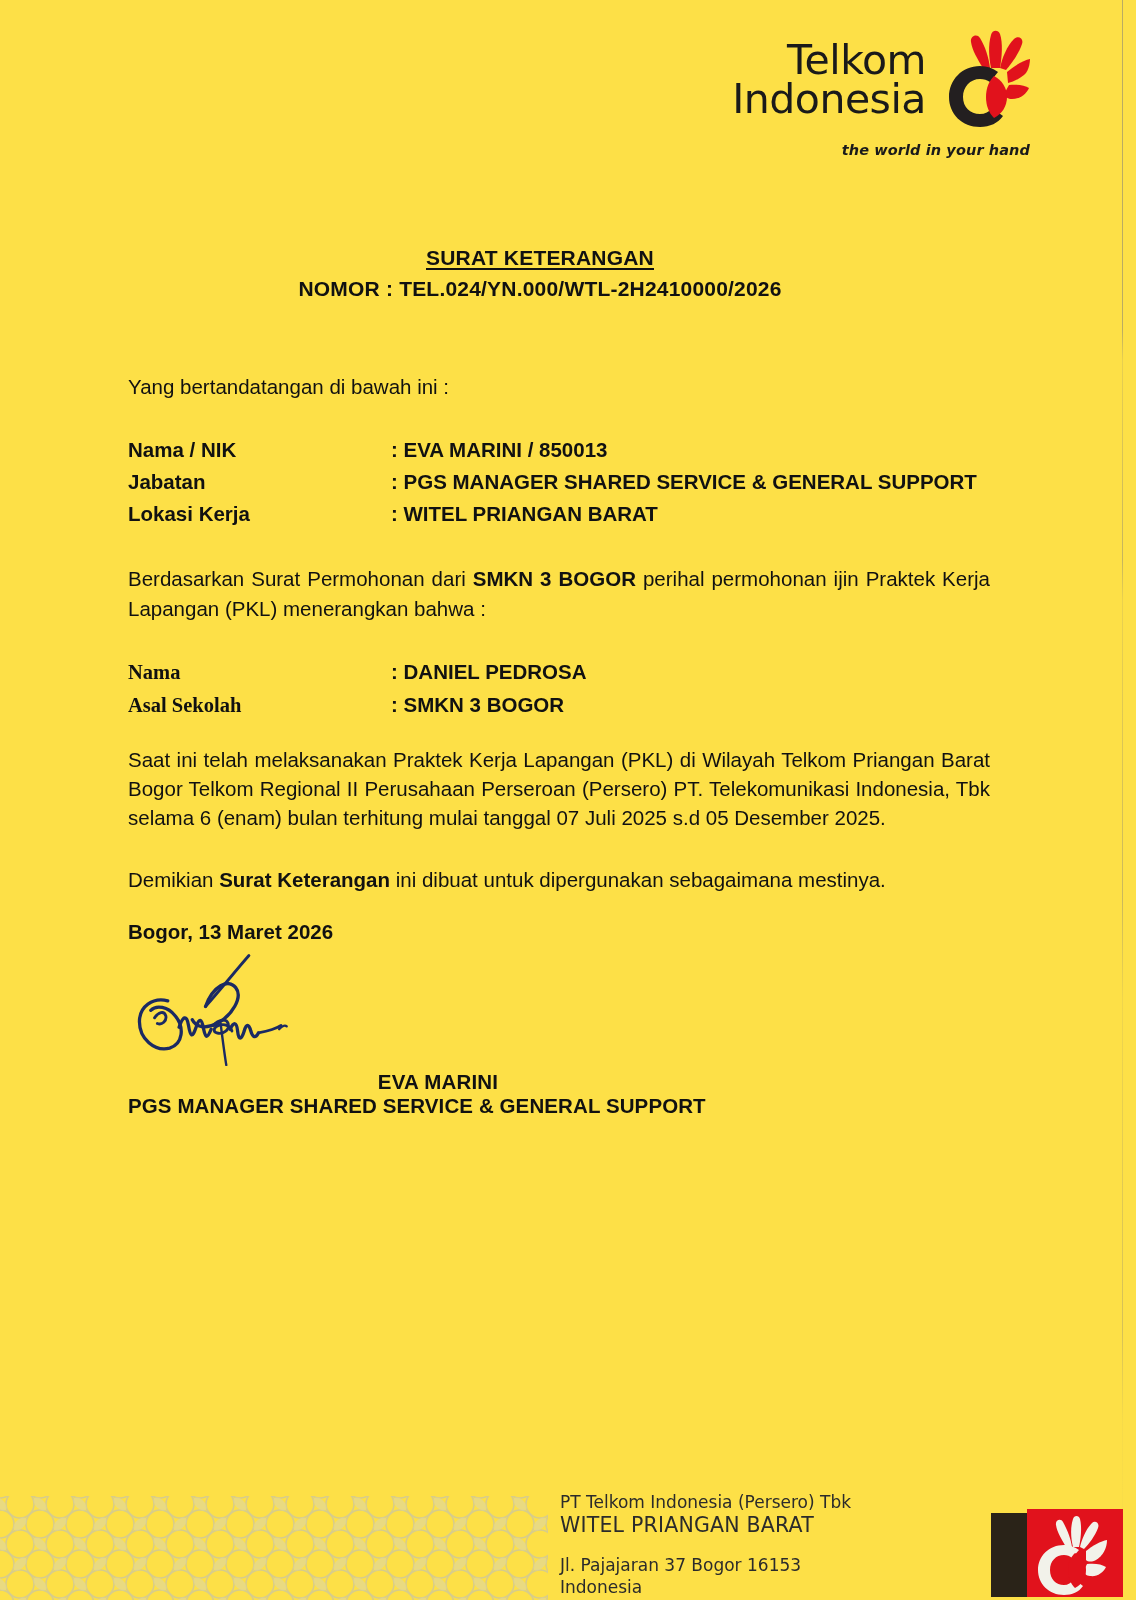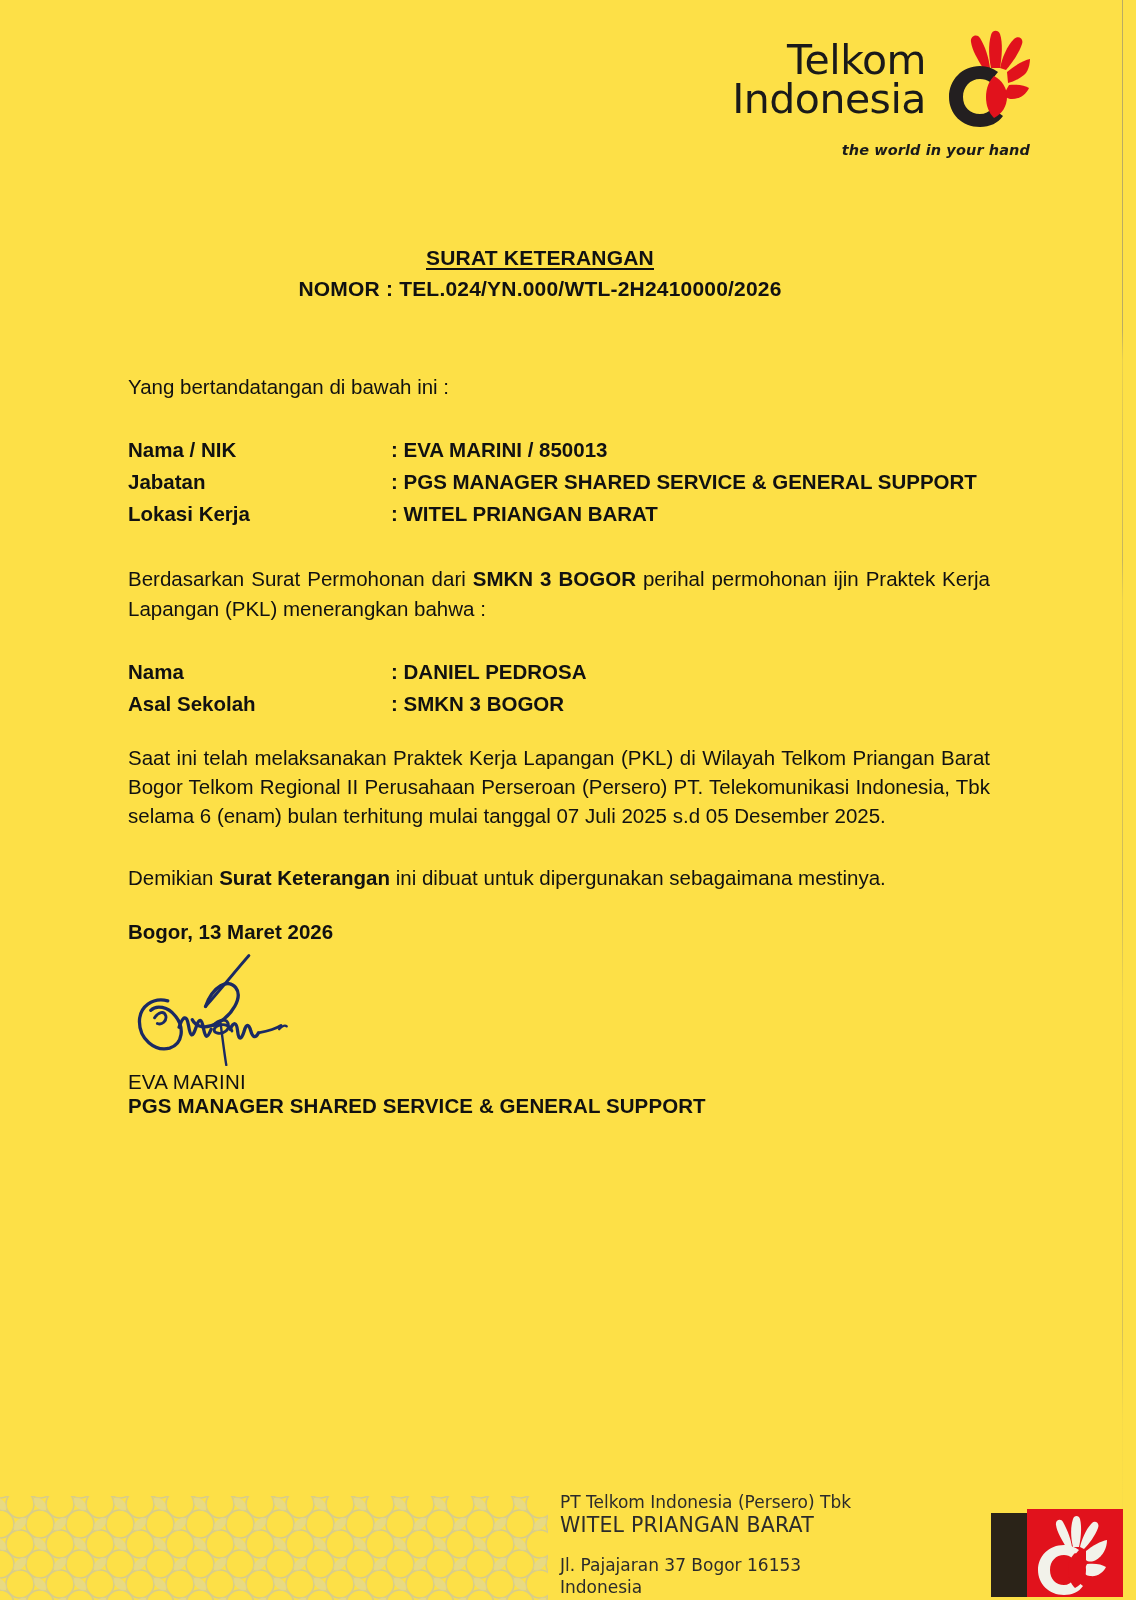--- a/index.html
+++ b/index.html
@@ -103,41 +103,42 @@
 
   .para {
     margin-top: 36px;
     text-align: justify;
     text-justify: inter-word;
   }
   .para.p-sec { margin-top: 25px; }
   .para b { font-weight: 700; }
 
   .kv-block2 { margin-top: 34px; }
-  .kv-block2 .kv-key { flex: 0 0 263px; font-weight: 700; }
+  .kv-block2 .kv-key { flex: 0 0 263px; font-weight: 700; font-family: Liberation Serif, serif; }
 
   .closing { margin-top: 33px; }
 
   
   .sign-area {
     position: absolute;
     left: 128px;
     top: 920px;
     width: 620px;
   }
   .sign-date {
     font-size: 20.5px;
     font-weight: 700;
     margin-bottom: 4px;
   }
   .sign-image { height: 118px; margin-left: 2px; }
   .sign-name {
     font-size: 20.5px;
-    font-weight: 400;
+    font-weight: 700;
     letter-spacing: 0.2px;
+    text-align: center;
   }
   .sign-title {
     font-size: 20.5px;
     font-weight: 700;
     letter-spacing: 0.1px;
     margin-top: 0;
   }
 
   
   .footer-pattern {

